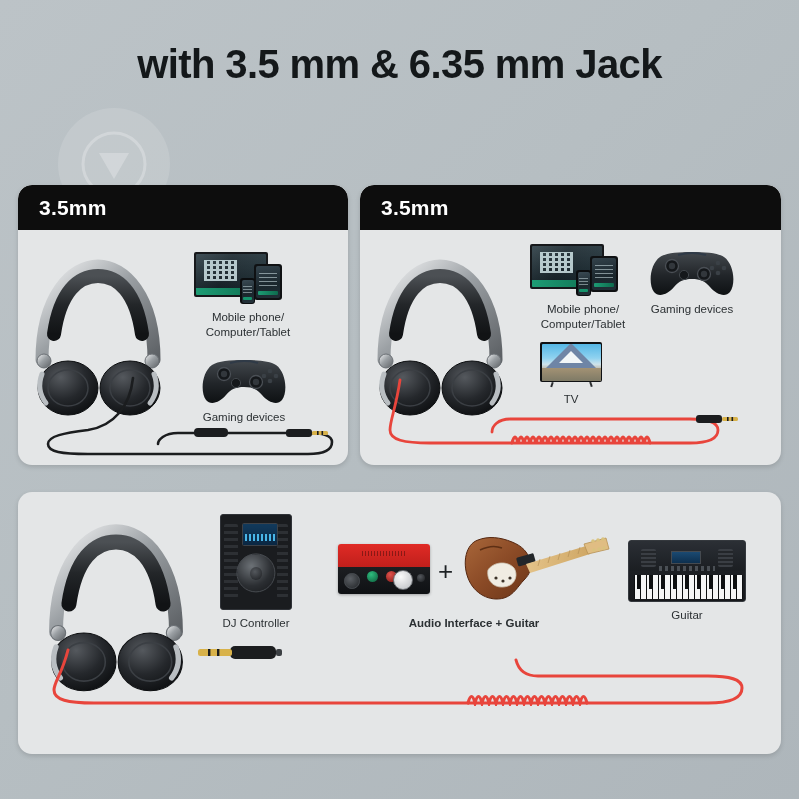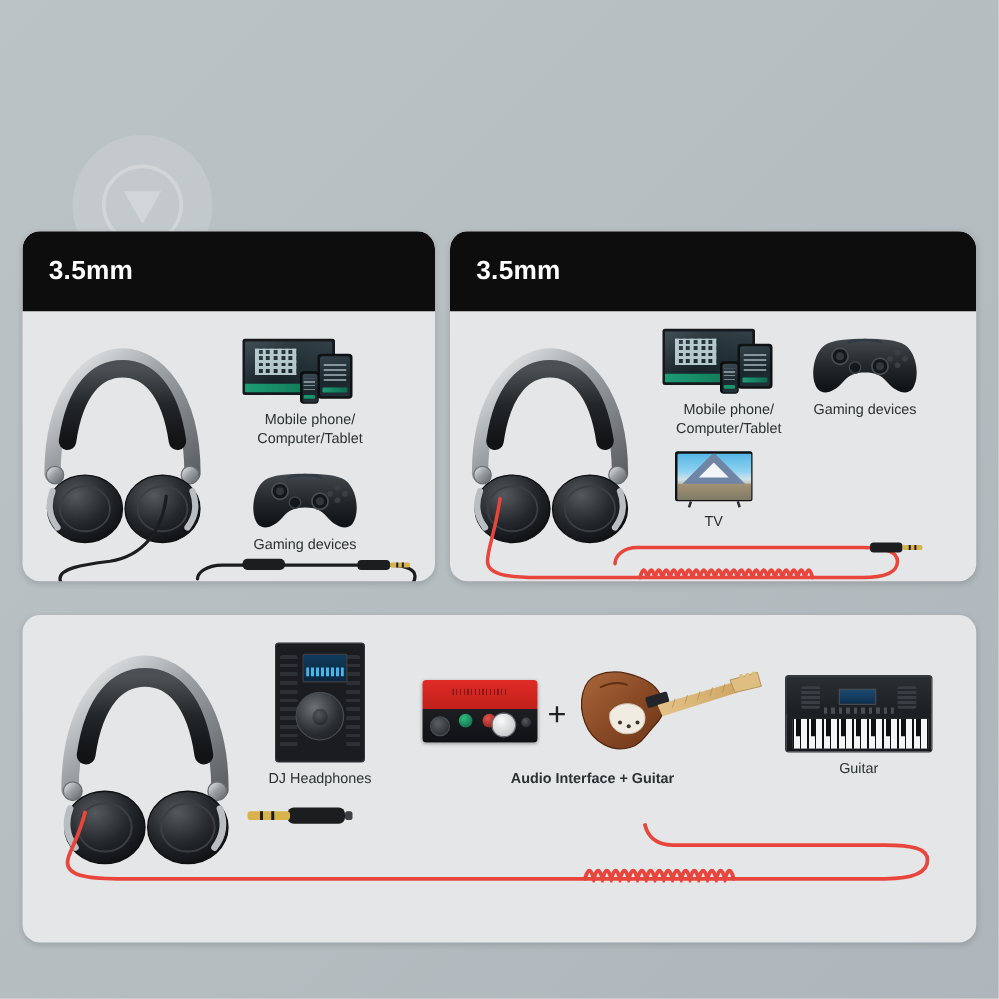--- a/index.html
+++ b/index.html
@@ -37,21 +37,21 @@
 
   
   .panel {
     position: absolute;
     background: #e4e6e7;
     border-radius: 14px;
     box-shadow: 0 2px 5px rgba(0,0,0,0.14);
     overflow: hidden;
   }
   .panel-head {
-    height: 64px;
+    height: 45px;
     background: #0d0d0d;
     border-radius: 14px 14px 0 0;
     display: flex; align-items: center;
     padding-left: 21px;
   }
   .panel-head span {
     color: #fff; font-weight: bold; font-size: 21px; letter-spacing: .2px;
   }
   .panel-body { position: relative; width: 100%; height: calc(100% - 48px); }
 
@@ -236,20 +236,21 @@
   </svg>
 </div>
 <div class="wm" style="left:580px; top:600px; width:120px; height:120px;">
   <svg width="72" height="72" viewBox="0 0 66 66" aria-hidden="true">
     <circle cx="33" cy="33" r="31" fill="none" stroke="#ffffff" stroke-opacity=".40" stroke-width="3"></circle>
     <path d="M18 22 H48 L33 48 Z" fill="#ffffff" fill-opacity=".40"></path>
   </svg>
 </div>
 
 <h1 class="title">
+  <span class="l2">with 3.5 mm &amp; 6.35 mm Jack</span>
 </h1>
 
 <section class="panel" id="panel-1">
   <div class="panel-head">
     <span>3.5mm</span>
   </div>
   <div class="panel-body">
 
     <svg class="hp" style="left:6px; top:18px;" width="148" height="170" viewBox="0 0 148 170">
       <defs>
@@ -438,21 +439,21 @@
       <ellipse cx="106" cy="140" rx="20" ry="18" fill="none" stroke="#3b3f44" stroke-width="1.5"></ellipse>
       <path d="M130 126 q6 16 -4 29" fill="none" stroke="#b9bec2" stroke-width="5" stroke-linecap="round"></path>
     </svg>
 
     <div class="djD" style="left:202px; top:22px; width:72px; height:96px;">
       <div class="knbs"></div>
         <div class="knbs2"></div>
       <div class="dj-screen"></div>
         <div class="jog"></div>
     </div>
-    <div class="lbl" style="left:188px; top:124px; width:100px;">DJ Headphones</div>
+    <div class="lbl" style="left:188px; top:124px; width:100px;">DJ Controller</div>
 
     <div class="aiD" style="left:320px; top:52px; width:92px; height:50px;">
       <div class="vent"></div>
         <div class="xlr"></div>
       <div class="kn-g"></div>
         <div class="kn-r"></div>
       <div class="big"></div>
         <div class="jk"></div>
     </div>
     <div class="plus" style="left:420px; top:64px;">+</div>

